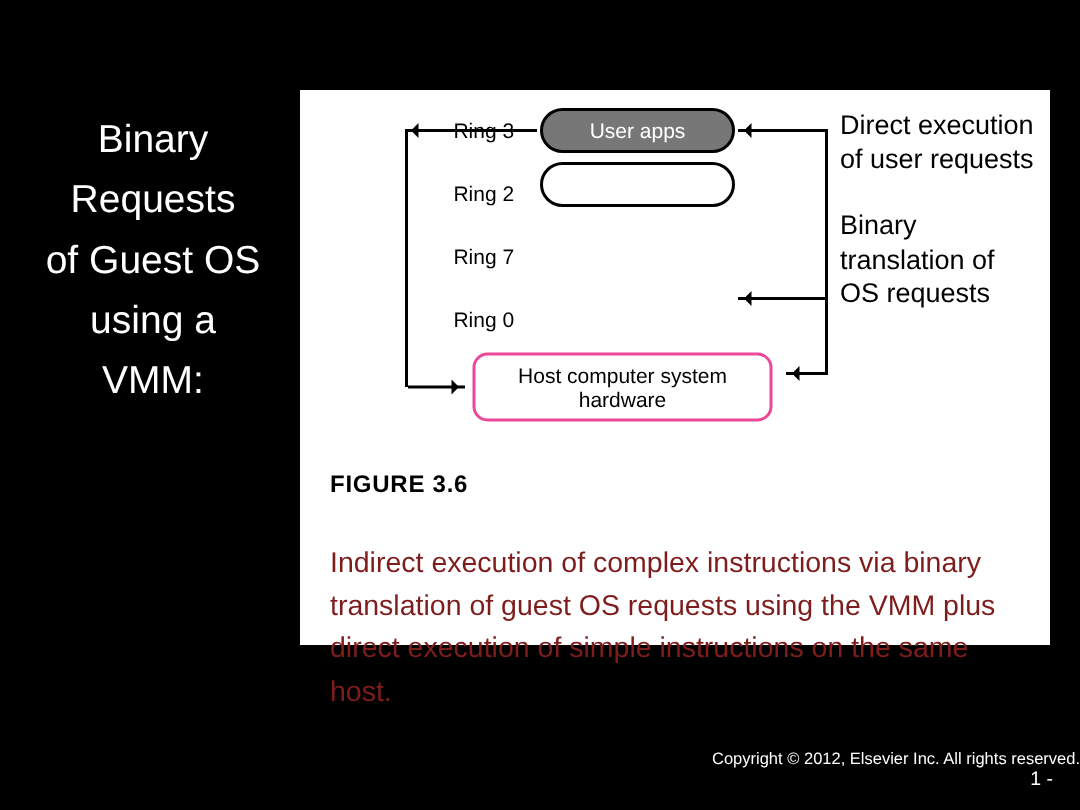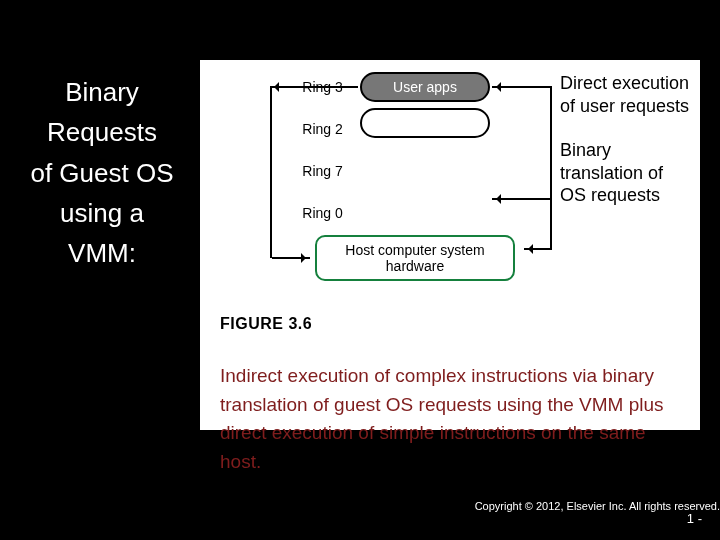--- a/index.html
+++ b/index.html
@@ -71,21 +71,21 @@
     justify-content: center;
   }
   .fill-dark  { background: #777; color: #fff; }
   .fill-black { background: #000; color: #fff; }
   .host-box {
     position: absolute;
     left: 115px;
     top: 175px;
     width: 200px;
     height: 46px;
-    border: 2px solid #15803d;
+    border: 2px solid #ec4899;
     border-radius: 10px;
     font-size: 14px;
     text-align: center;
     display: flex;
     align-items: center;
     justify-content: center;
     background: #fff;
   }
   .annot-col {
     position: absolute;

